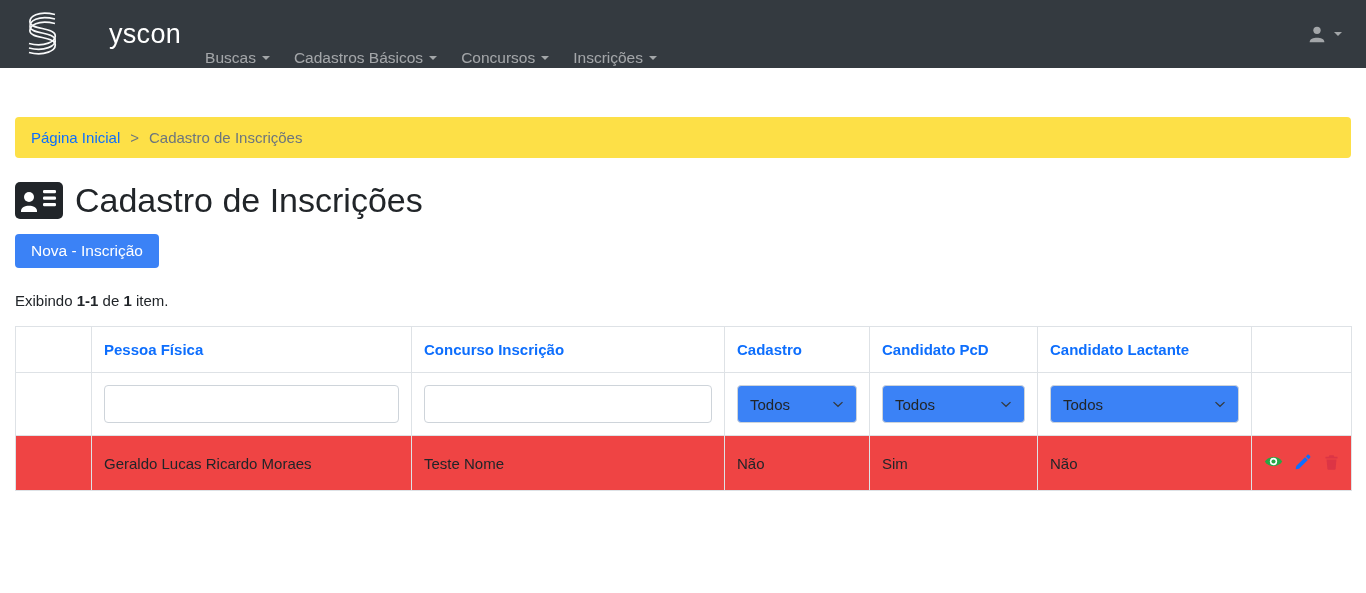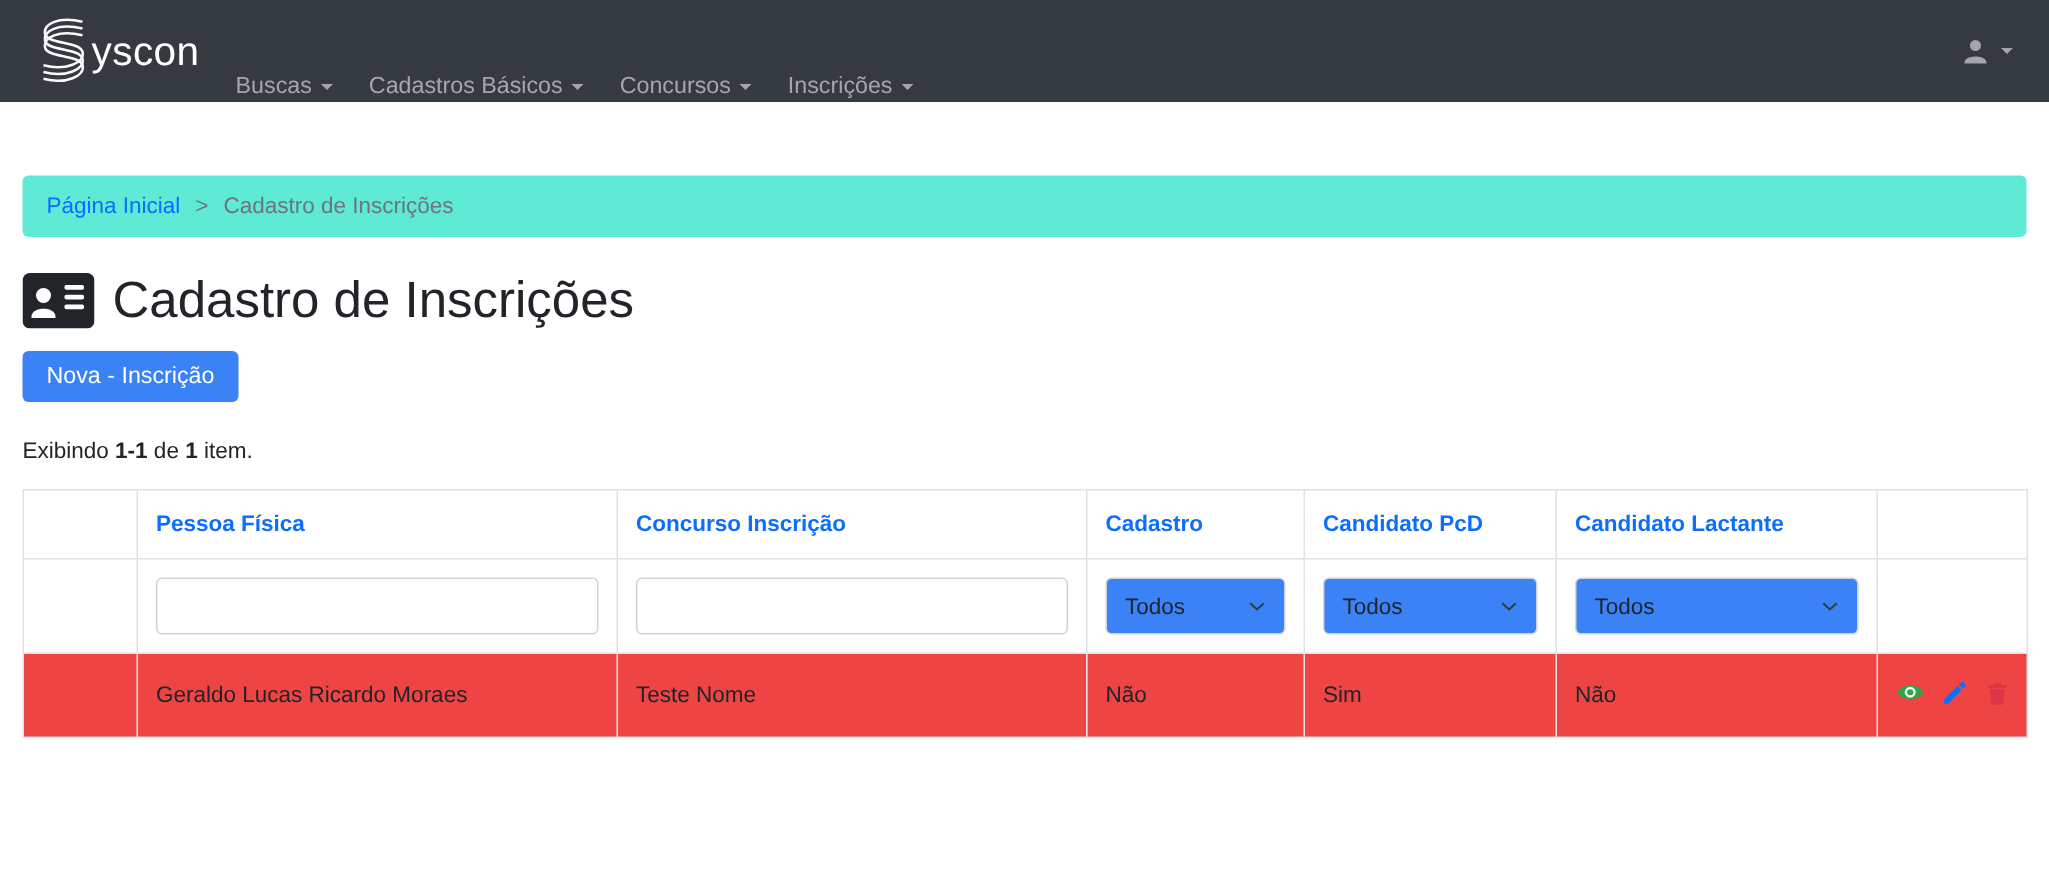--- a/index.html
+++ b/index.html
@@ -10,38 +10,38 @@
     font-family: "Liberation Sans", "DejaVu Sans", sans-serif;
     font-size: 15px; color: #212529;
   }
 
   
   .navbar {
     height: 68px; background: #343a40;
     display: flex; align-items: center;
     padding: 0 24px;
   }
-  .brand { display: flex; align-items: center; cursor: pointer; }
+  .brand { display: flex; align-items: center; cursor: pointer; gap: 48px; }
   .brand-text { color: #ffffff; font-size: 27px; font-weight: 400; letter-spacing: 0.3px; margin-left: 1px; }
   .nav-items { display: flex; align-items: center; margin-left: 12px; }
   .nav-item {
     color: rgba(255,255,255,0.55); font-size: 15.5px;
     padding: 8px 12px; display: flex; align-items: center; cursor: pointer; white-space: nowrap; margin-top: 48px;
   }
   .caret {
     display: inline-block; margin-left: 6px; vertical-align: middle;
     border-top: 4px solid; border-right: 4px solid transparent; border-left: 4px solid transparent;
   }
   .nav-user { margin-left: auto; display: flex; align-items: center; color: rgba(255,255,255,0.55); cursor: pointer; }
 
   
   .container { padding: 0 15px; }
 
   .breadcrumb {
-    margin-top: 49px; background: #5eead4; border-radius: 4px;
+    margin-top: 49px; background: #fde047; border-radius: 4px;
     padding: 12px 16px; display: flex; align-items: center; gap: 10px;
     font-size: 15px;
   }
   .breadcrumb a { color: #0d6efd; text-decoration: none; cursor: pointer; }
   .breadcrumb .divider { color: #6c757d; }
   .breadcrumb .current { color: #6c757d; }
 
   .page-header { margin-top: 23px; display: flex; align-items: center; gap: 12px; }
   .page-header h1 { margin: 0; font-size: 34px; font-weight: 400; color: #212529; }
 

